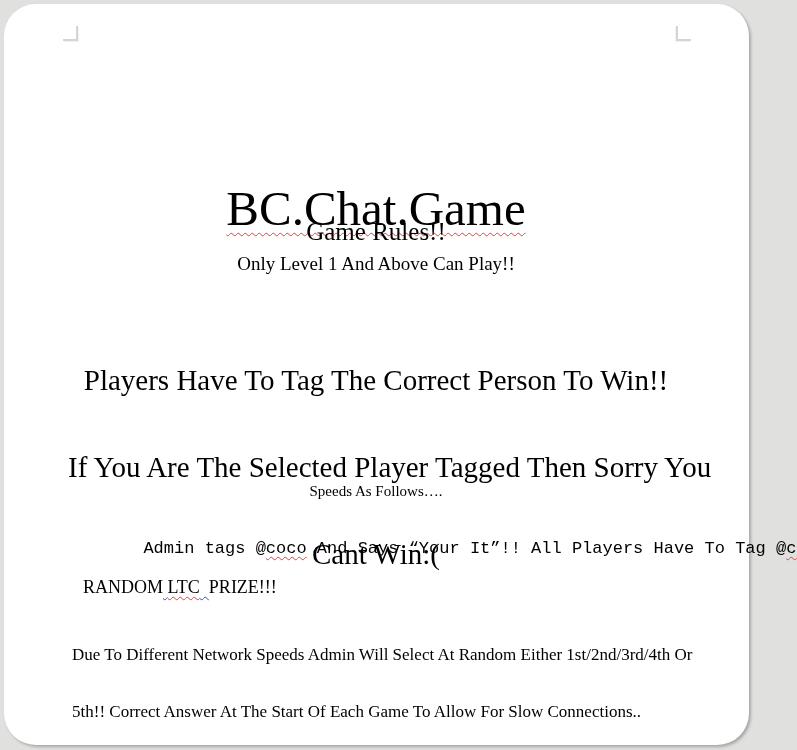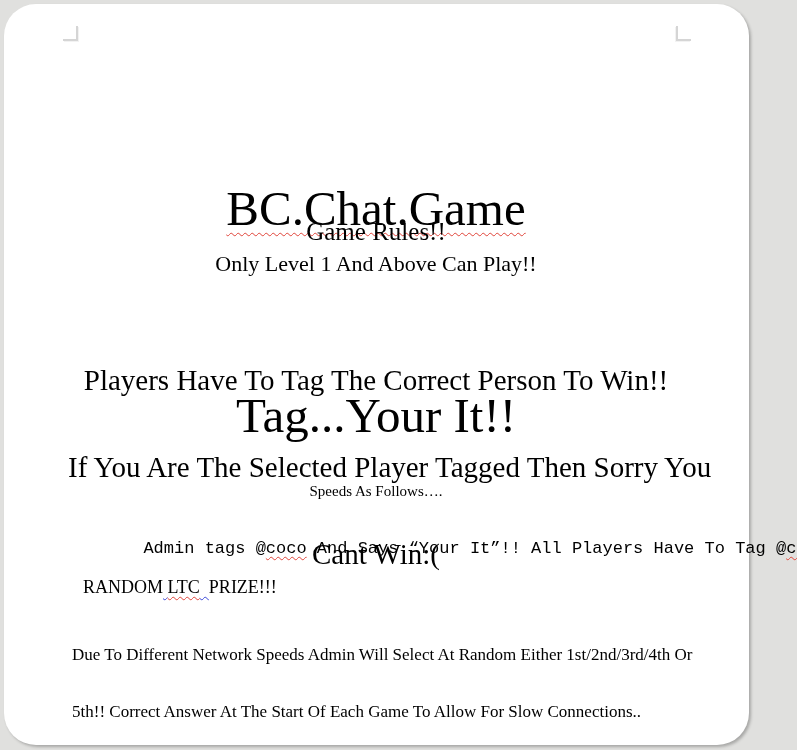--- a/index.html
+++ b/index.html
@@ -54,21 +54,21 @@
   }
   .centered { text-align: center; }
   .leftal   { text-align: left; }
 
   .title {
     top: 32px;
     font-size: 49px;
     line-height: 69px;
   }
   .h-rules  { top: 189px; font-size: 25px; line-height: 29px; margin-top: 24px; }
-  .h-level  { top: 245px; font-size: 22px; line-height: 29px; }
+  .h-level  { top: 245px; font-size: 19px; line-height: 29px; }
   .rules-block { top: 304px; font-size: 29px; line-height: 29px; }
   .example-h   { top: 479px; font-size: 15px; line-height: 16px; }
   .example-line{ top: 516px; left: 68px; width: 650px; font-size: 17px; line-height: 19px; font-family: Liberation Mono, monospace; }
   .prize-line  { top: 555px; left: 52px; width: 650px; font-size: 18px; line-height: 19px; }
   .notes-block { top: 603px; left: 68px; width: 650px; font-size: 17px; line-height: 19px; }
 
   .sq-red {
     text-decoration-line: underline;
     text-decoration-style: wavy;
     text-decoration-color: #e0443a;
@@ -94,21 +94,20 @@
 <body>
 
 <div class="app">
   <div class="page">
 
     <div class="corner tl"></div>
     <div class="corner tr"></div>
 
     <div class="tblock centered title">
       <div><span class="sq-red-title">BC.Chat.Game</span></div>
-      <div>Tag...Your It!!</div>
     </div>
 
     <div class="tblock centered h-rules">Game Rules!!</div>
 
     <div class="tblock centered h-level">Only Level 1 And Above Can Play!!</div>
 
     <div class="tblock centered rules-block">
       <div>Players Have To Tag The Correct Person To Win!!</div>
       <div>If You Are The Selected Player Tagged Then Sorry You</div>
       <div>Cant Win:(</div>

